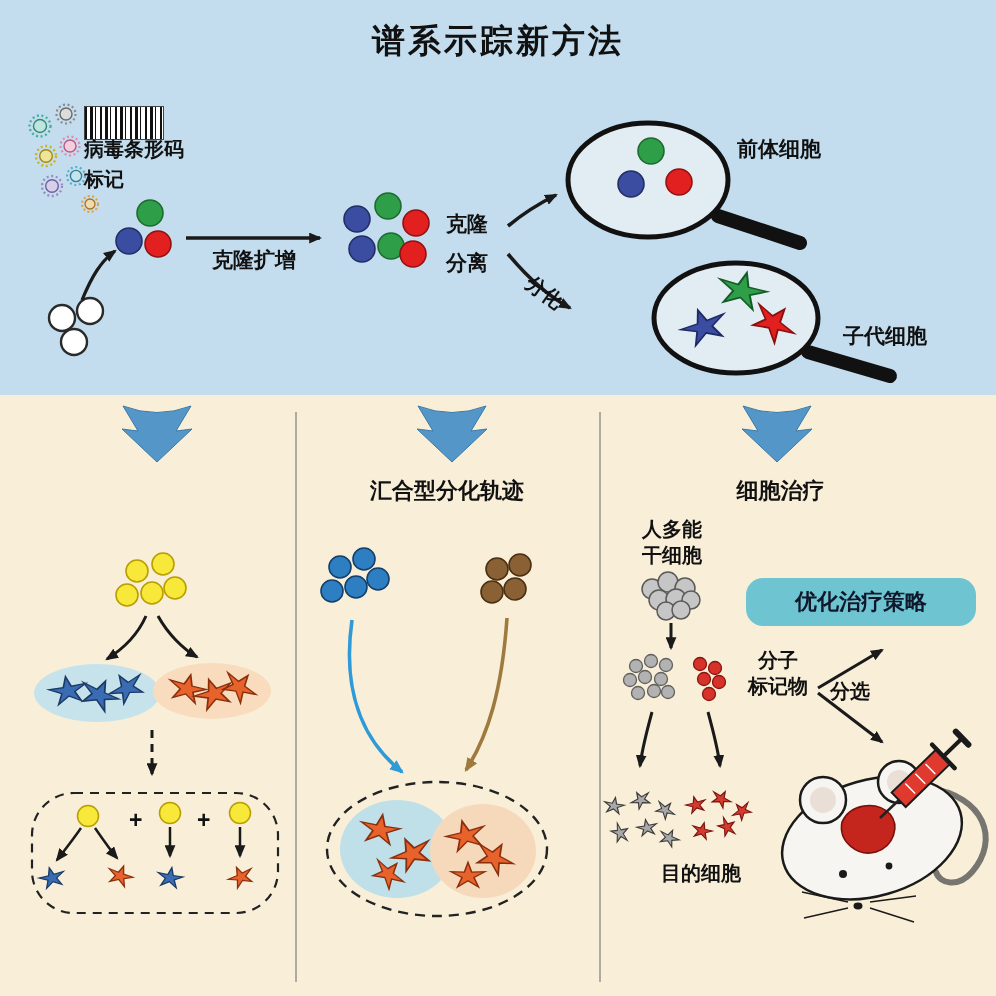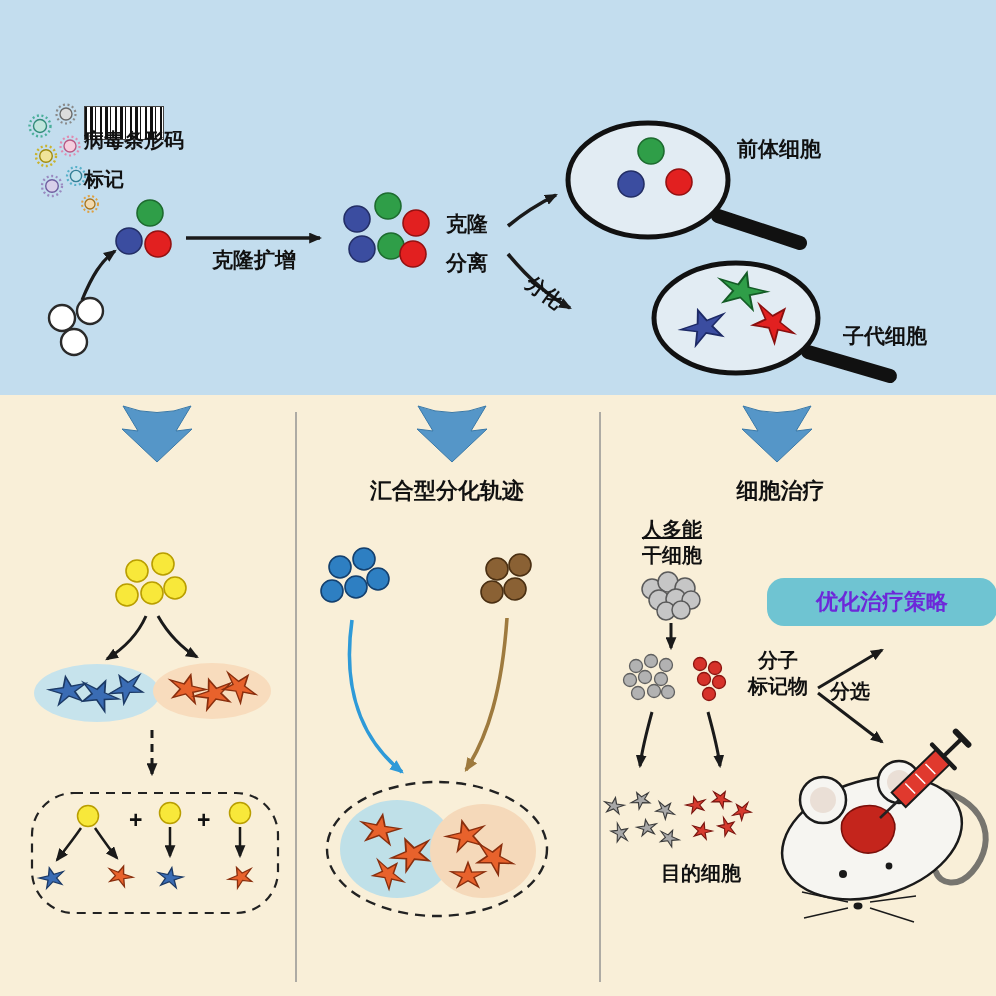--- a/index.html
+++ b/index.html
@@ -4,36 +4,36 @@
 <style>
   html,body{margin:0;padding:0;}
   body{font-family:"Liberation Sans","DejaVu Sans",sans-serif;}
   #stage{position:relative;width:996px;height:996px;overflow:hidden;background:#f9efd8;}
   #top-band{position:absolute;left:0;top:0;width:996px;height:395px;background:#c3ddee;}
   #bottom-band{position:absolute;left:0;top:395px;width:996px;height:601px;background:#f9efd8;}
   svg.layer{position:absolute;left:0;top:0;}
   .lbl{position:absolute;color:#111;font-weight:600;line-height:1.25;white-space:nowrap;}
   .c{text-align:center;}
   #title{left:0;top:20px;width:996px;text-align:center;font-size:33px;font-weight:700;letter-spacing:3px;}
-  #viral-l1{left:84px;top:128px;font-size:20px;}
+  #viral-l1{left:84px;top:137px;font-size:20px;}
   #viral-l2{left:84px;top:167px;font-size:20px;}
   #expand-lbl{left:184px;top:247px;width:140px;font-size:21px;}
   #sep-l1{left:436px;top:211px;width:62px;font-size:21px;}
   #sep-l2{left:436px;top:250px;width:62px;font-size:21px;}
   #diff-lbl{left:512px;top:280px;width:64px;font-size:20px;transform:rotate(36deg);}
   #precursor-lbl{left:737px;top:136px;font-size:21px;}
   #progeny-lbl{left:843px;top:298px;font-size:21px;margin-top:25px;}
   #col1-title{left:33px;top:477px;width:200px;font-size:22px;}
   #col2-title{left:347px;top:477px;width:200px;font-size:22px;}
   #col3-title{left:708px;top:477px;width:145px;font-size:22px;}
   #plus1{left:129px;top:806px;font-size:23px;font-weight:700;}
   #plus2{left:197px;top:806px;font-size:23px;font-weight:700;}
-  #hpsc-l1{left:630px;top:517px;width:84px;font-size:20px;text-decoration:underline;}
+  #hpsc-l1{left:630px;top:517px;width:84px;font-size:20px;}
   #hpsc-l2{left:630px;top:543px;width:84px;font-size:20px;}
-  #strategy-box{position:absolute;left:767px;top:578px;width:230px;height:48px;background:#6fc4d2;border-radius:17px;display:flex;align-items:center;justify-content:center;font-size:22px;font-weight:600;color:#6d28d9;}
+  #strategy-box{position:absolute;left:746px;top:578px;width:230px;height:48px;background:#6fc4d2;border-radius:17px;display:flex;align-items:center;justify-content:center;font-size:22px;font-weight:600;color:#0f172a;}
   #marker-l1{left:733px;top:648px;width:90px;font-size:20px;}
   #marker-l2{left:733px;top:674px;width:90px;font-size:20px;}
   #sort-lbl{left:830px;top:679px;font-size:20px;}
   #target-lbl{left:645px;top:861px;width:112px;font-size:20px;}
   #barcode{position:absolute;left:84px;top:106px;width:78px;height:32px;border:1px solid #444;background:repeating-linear-gradient(90deg,#111 0 2px,#fff 2px 5px,#111 5px 8px,#fff 8px 10px,#111 10px 11px,#fff 11px 15px);}
 </style>
 </head>
 <body>
 
 <div id="stage">
@@ -291,20 +291,21 @@
         <line x1="915.1" y1="793.6" x2="905.3" y2="783.6"></line>
         <line x1="925.2" y1="783.8" x2="915.4" y2="773.8"></line>
         <line x1="935.3" y1="774.0" x2="925.5" y2="764.0"></line>
       </g>
       <line x1="954.6" y1="768.1" x2="932.2" y2="744.7" stroke="#1a1a1a" stroke-width="4.5" stroke-linecap="round"></line>
       <line x1="943.4" y1="756.4" x2="962.1" y2="738.2" stroke="#1a1a1a" stroke-width="4"></line>
       <line x1="968.4" y1="744.7" x2="955.8" y2="731.7" stroke="#1a1a1a" stroke-width="6" stroke-linecap="round"></line>
     </g>
   </svg>
 
+  <div class="lbl" id="title">谱系示踪新方法</div>
   <div id="barcode"></div>
   <div class="lbl" id="viral-l1">病毒条形码</div>
   <div class="lbl" id="viral-l2">标记</div>
   <div class="lbl c" id="expand-lbl">克隆扩增</div>
   <div class="lbl c" id="sep-l1">克隆</div>
   <div class="lbl c" id="sep-l2">分离</div>
   <div class="lbl c" id="diff-lbl">分化</div>
   <div class="lbl" id="precursor-lbl">前体细胞</div>
   <div class="lbl" id="progeny-lbl">子代细胞</div>
 

